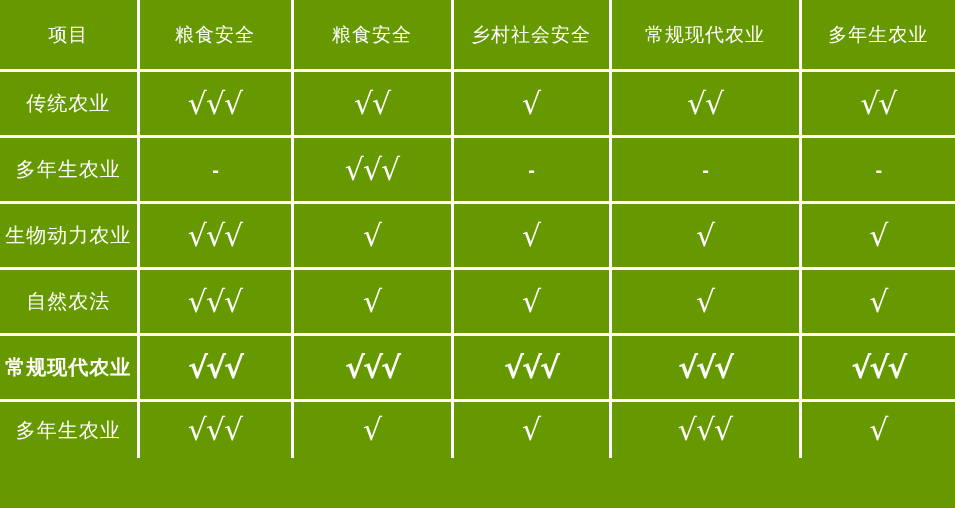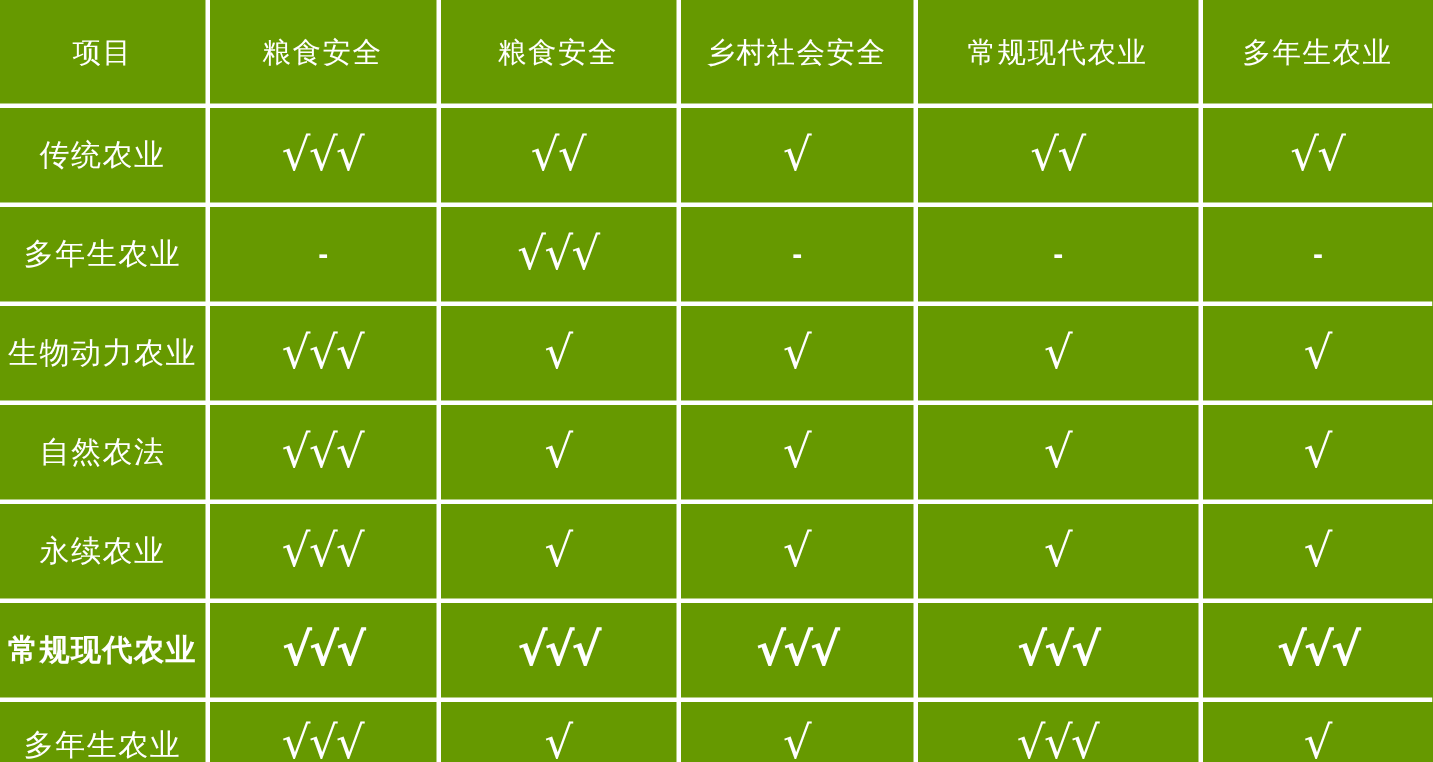--- a/index.html
+++ b/index.html
@@ -127,28 +127,20 @@
         <td class="mark">√</td>
       </tr>
       <tr class="data-row">
         <td class="row-label">自然农法</td>
         <td class="mark">√√√</td>
         <td class="mark">√</td>
         <td class="mark">√</td>
         <td class="mark">√</td>
         <td class="mark">√</td>
       </tr>
-      <tr class="data-row">
-        <td class="row-label">永续农业</td>
-        <td class="mark">√√√</td>
-        <td class="mark">√</td>
-        <td class="mark">√</td>
-        <td class="mark">√</td>
-        <td class="mark">√</td>
-      </tr>
       <tr class="data-row highlight">
         <td class="row-label">常规现代农业</td>
         <td class="mark">√√√</td>
         <td class="mark">√√√</td>
         <td class="mark">√√√</td>
         <td class="mark">√√√</td>
         <td class="mark">√√√</td>
       </tr>
       <tr class="data-row clipped">
         <td class="row-label">多年生农业</td>

